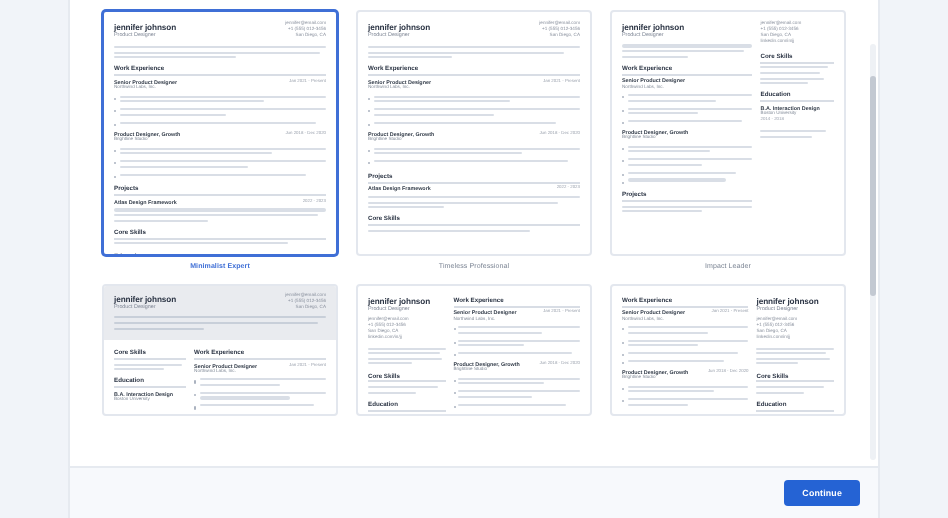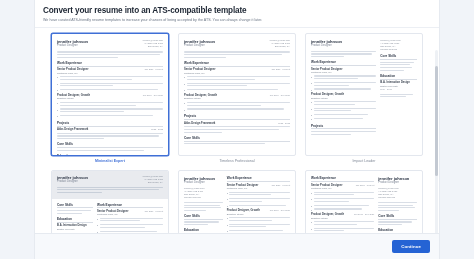--- a/index.html
+++ b/index.html
@@ -169,24 +169,20 @@
     width: 3px; height: 110px;
     background: #c3c9d2; border-radius: 2px;
   }
 </style>
 </head>
 <body>
 
 <div id="app">
   <div class="panel">
 
-    <div class="header">
-      <h1>Convert your resume into an ATS-compatible template</h1>
-      <p>We have curated ATS-friendly resume templates to increase your chances of being accepted by the ATS. You can always change it later.</p>
-    </div>
 
     <div class="body">
 
       <div class="grid-row">
 
         <div class="tpl">
           <div class="card selected">
             <div class="row-between" style="margin-bottom:3px;">
               <div>
                 <div class="r-name">jennifer johnson</div>

